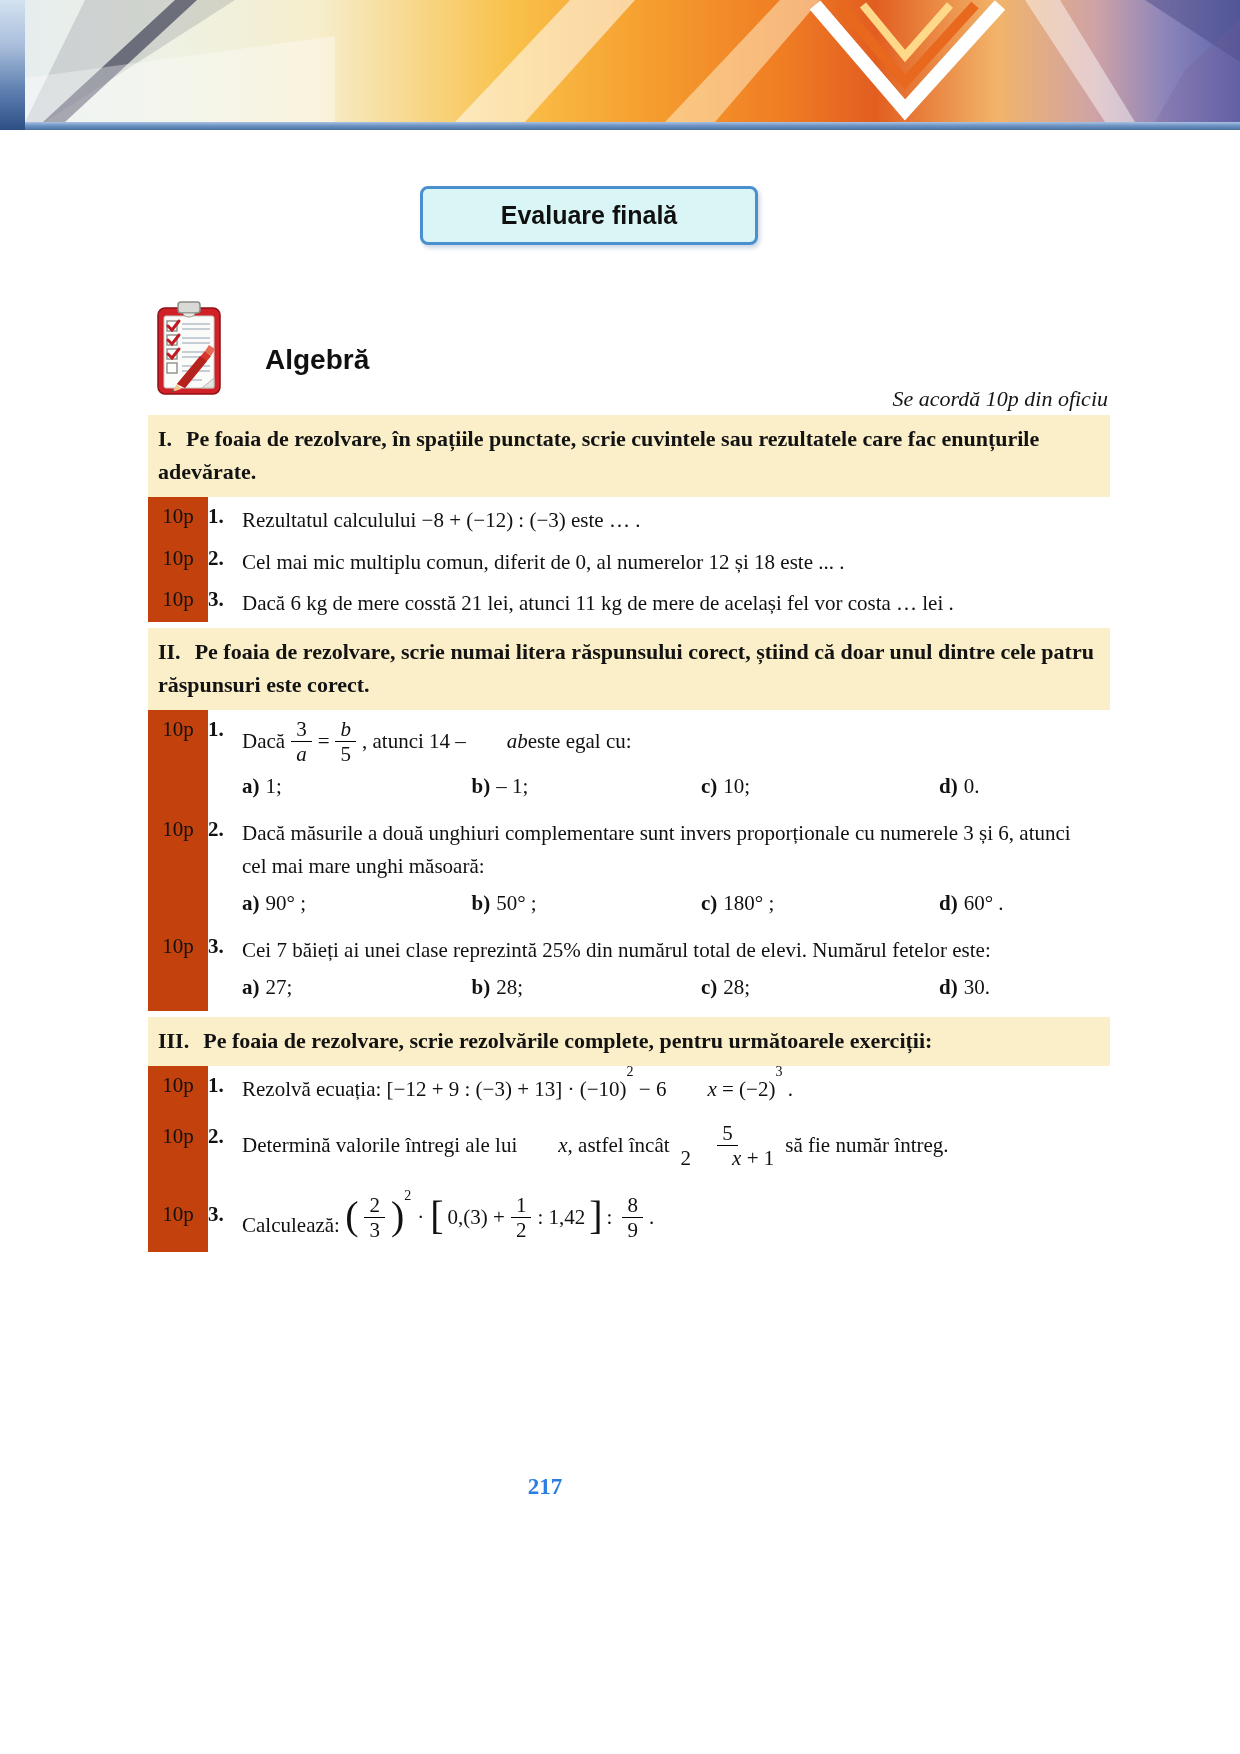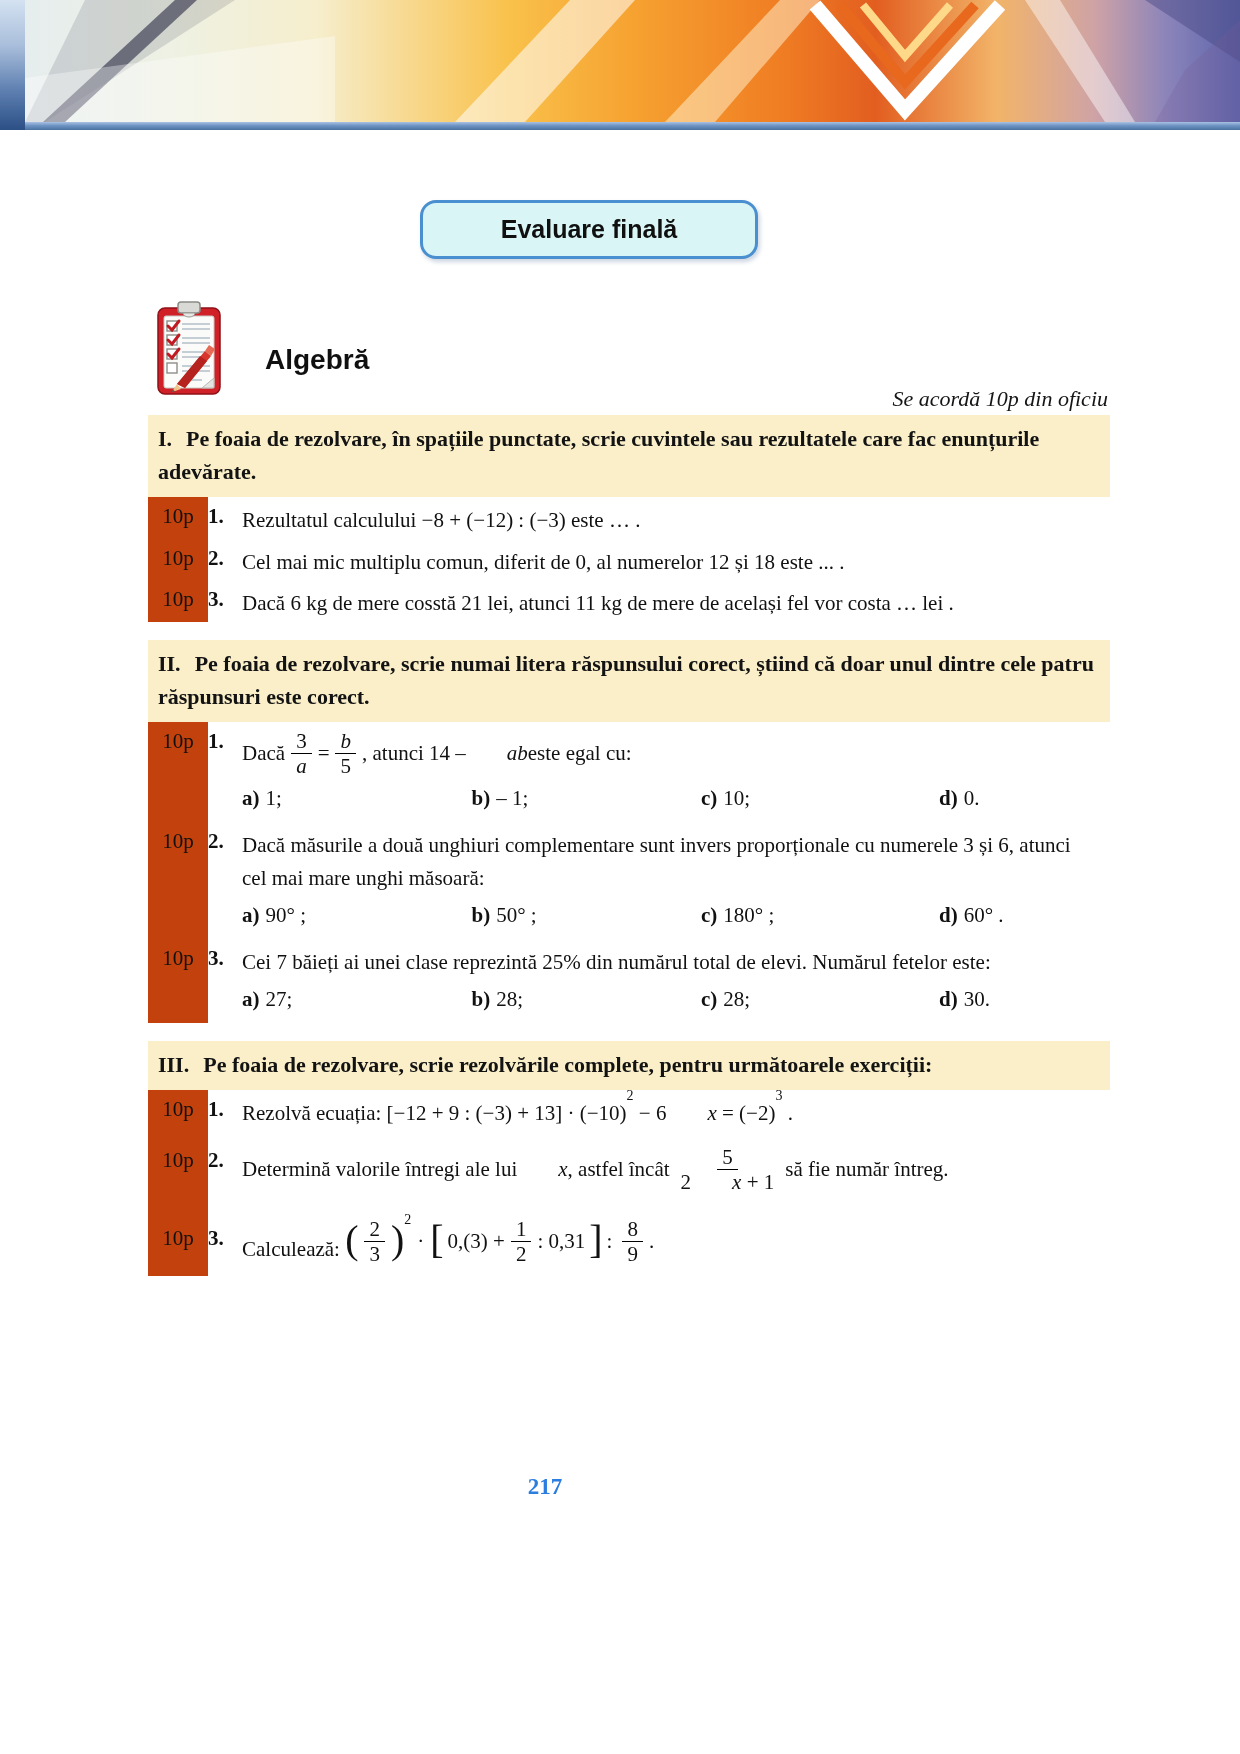--- a/index.html
+++ b/index.html
@@ -11,22 +11,22 @@
   
   .art-wrap{position:relative;width:1240px;height:130px;}
   .art-stripe{position:absolute;left:0;top:0;width:25px;height:130px;
     background:linear-gradient(180deg,#d4e2f1 0%,#a9bedb 35%,#5d7fb0 70%,#2c4f86 100%);}
   .art{position:absolute;left:25px;top:0;width:1215px;height:122px;overflow:hidden;}
   .art svg{display:block;width:100%;height:100%;}
   .art-bar{position:absolute;left:25px;top:122px;width:1215px;height:8px;
     background:linear-gradient(180deg,#a9c2e2 0%,#6e94c4 45%,#4a729f 100%);}
   
   .banner{
-    position:absolute;left:420px;top:200px;width:332px;height:53px;
-    background:#d9f5f5;border:3px solid #4a8fd0;border-radius:16px;
+    position:absolute;left:420px;top:186px;width:332px;height:53px;
+    background:#d9f5f5;border:3px solid #4a8fd0;border-radius:8px;
     box-shadow:2px 3px 4px rgba(60,90,140,.25);
     display:flex;align-items:center;justify-content:center;
   }
   .banner span{font-family:"Liberation Sans",sans-serif;font-weight:bold;font-size:25px;color:#101010;}
   
   .subject-row{position:absolute;left:148px;top:296px;width:962px;height:104px;}
   .clip-icon{position:absolute;left:4px;top:2px;width:74px;height:100px;}
   .subject-heading{position:absolute;left:117px;top:48px;margin:0;
     font-family:"Liberation Sans",sans-serif;font-weight:bold;font-size:28px;color:#101010;}
   .bonus-note{position:absolute;right:2px;bottom:-12px;
@@ -35,21 +35,21 @@
   .content{position:absolute;left:148px;top:415px;width:962px;}
   .sec-head{background:#faefc9;padding:7px 12px 9px 10px;
     font-weight:bold;font-size:22px;line-height:1.5;color:#131313;}
   .sec-head .sec-num{margin-right:14px;}
   .prob{display:grid;grid-template-columns:60px 32px 1fr;}
   .pts{background:#c2410c;text-align:center;font-size:21px;padding-top:7px;}
   .pnum{font-weight:bold;font-size:21px;padding-top:7px;text-align:left;}
   .pbody{font-size:21px;line-height:1.55;padding:7px 18px 2px 2px;}
   .opts{display:grid;grid-template-columns:27% 27% 28% 18%;padding:4px 0 6px 0;}
   .opt .ol{font-weight:bold;margin-right:6px;}
-  .mt{margin-top:18px;}
+  .mt{margin-top:6px;}
   i.v{font-style:italic;margin-left:41px;}
   
   .frac{display:inline-flex;flex-direction:column;align-items:center;
     vertical-align:middle;margin:0 6px;line-height:1.15;}
   .frac .fn{padding:0 5px;border-bottom:1.6px solid #000;}
   .frac .fd{padding:0 5px;}
   .bigd{font-size:190%;font-weight:400;vertical-align:middle;line-height:0;position:relative;top:-2px;}
   sup.e{font-size:14px;position:relative;top:-12px;}
   .mathline{display:flex;align-items:center;flex-wrap:nowrap;}
   
@@ -260,21 +260,21 @@
             <span class="fd">3</span>
           </span>
         <span class="bigd">)</span><sup class="e" style="top:-22px">2</sup>
         <span style="margin:0 6px">·</span>
         <span class="bigd">[</span>
         <span style="margin-left:4px">0,(3) +</span>
         <span class="frac">
             <span class="fn">1</span>
             <span class="fd">2</span>
           </span>
-        <span>: 0,31</span>
+        <span>: 1,42</span>
         <span class="bigd" style="margin-left:4px">]</span>
         <span style="margin:0 4px">:</span>
         <span class="frac">
             <span class="fn">8</span>
             <span class="fd">9</span>
           </span>
         <span>.</span>
       </span>
     </div>
   </div>

